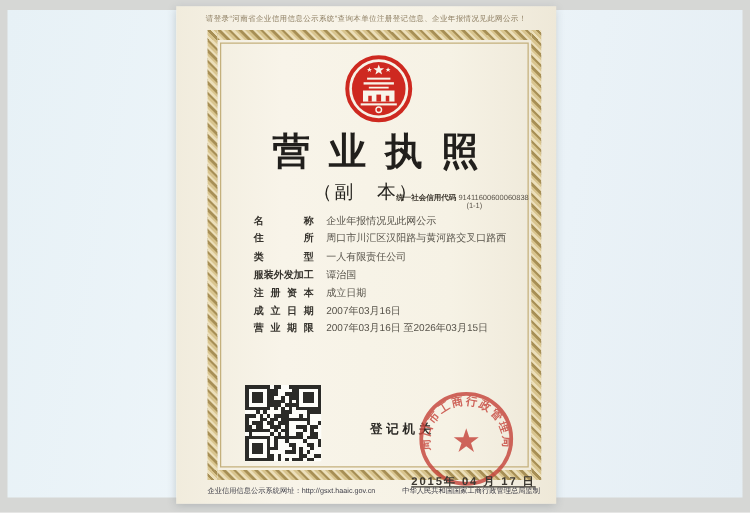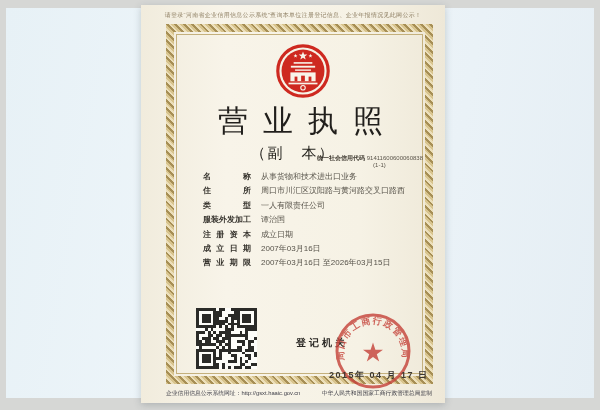--- a/index.html
+++ b/index.html
@@ -12,37 +12,37 @@
          box-shadow:0 2px 7px rgba(60,70,80,.25);}
   .tiny{font-size:10px;line-height:11px;}
   .top-notice{position:absolute;left:2px;top:7px;width:500px;text-align:center;
               color:#8e7f63;transform:scale(.6);transform-origin:0 0;letter-spacing:.5px;}
   .frame{position:absolute;left:25px;top:19px;width:267px;height:360px;box-sizing:border-box;
          border:8px solid #bda76c;
          border-image:repeating-linear-gradient(45deg,#d8c48e 0 2px,#a78f55 2px 4px,#ecdfba 4px 6px) 8 round;}
   .frame-inner{position:absolute;inset:2px;border:1px solid #c4b07c;}
   .emblem{position:absolute;left:134px;top:38px;width:56px;height:56px;}
   .title{position:absolute;left:0;top:96px;width:100%;text-align:center;
-         font-size:30px;font-weight:normal;color:#211f1c;letter-spacing:15px;padding-left:30px;box-sizing:border-box;}
+         font-size:30px;font-weight:bold;color:#211f1c;letter-spacing:15px;padding-left:30px;box-sizing:border-box;}
   .subtitle{position:absolute;left:0;top:139px;width:100%;text-align:center;
             font-size:15px;color:#26241f;letter-spacing:2px;}
   .credit{position:absolute;right:22px;top:150px;width:330px;text-align:right;
           transform:scale(.6);transform-origin:100% 0;color:#5a544a;}
   .credit .lbl{font-weight:bold;color:#3a352c;}
   .credit .pg{padding-right:62px;}
   .fields{position:absolute;left:62px;top:167px;width:228px;}
   .frow{display:flex;margin-bottom:4px;font-size:8px;line-height:9.4px;}
   .flabel{flex:none;width:48px;font-weight:bold;color:#36332d;
           text-align:justify;text-align-last:justify;}
   .fvalue{margin-left:10px;width:176px;color:#57534a;line-height:10.4px;}
   .qr{position:absolute;left:55px;top:303px;width:61px;height:61px;background:#fdfdf9;}
   .registry{position:absolute;left:155px;top:331px;font-size:10px;font-weight:bold;
             color:#2b2925;letter-spacing:3px;}
   .seal{position:absolute;left:192px;top:306px;width:80px;height:80px;opacity:.82;}
-  .date{position:absolute;left:188px;top:364px;font-size:9px;color:#3c3832;letter-spacing:1.5px;font-weight:bold;}
+  .date{position:absolute;left:188px;top:374px;font-size:9px;color:#3c3832;letter-spacing:1.5px;font-weight:bold;text-decoration:underline;}
   .footer-left{position:absolute;left:25px;top:385px;width:400px;color:#40404a;
                transform:scale(.58);transform-origin:0 0;}
   .footer-right{position:absolute;right:13px;top:385px;width:330px;text-align:right;color:#35353f;
                 transform:scale(.58);transform-origin:100% 0;}
 </style>
 </head>
 <body>
 
 <div class="stage">
   <div class="photo"></div>
@@ -79,21 +79,21 @@
       <div>
         <span class="lbl">统一社会信用代码</span>
         <span>91411600600060838</span>
       </div>
       <div class="pg">(1-1)</div>
     </div>
 
     <div class="fields" id="fields">
   <div class="frow">
     <span class="flabel">名称</span>
-    <span class="fvalue">从事货物和技术进出口业务</span>
+    <span class="fvalue">企业年报情况见此网公示</span>
   </div>
 
   <div class="frow">
     <span class="flabel">住所</span>
     <span class="fvalue">周口市川汇区汉阳路与黄河路交叉口路西</span>
   </div>
 
   <div class="frow">
     <span class="flabel">类型</span>
     <span class="fvalue">一人有限责任公司</span>

